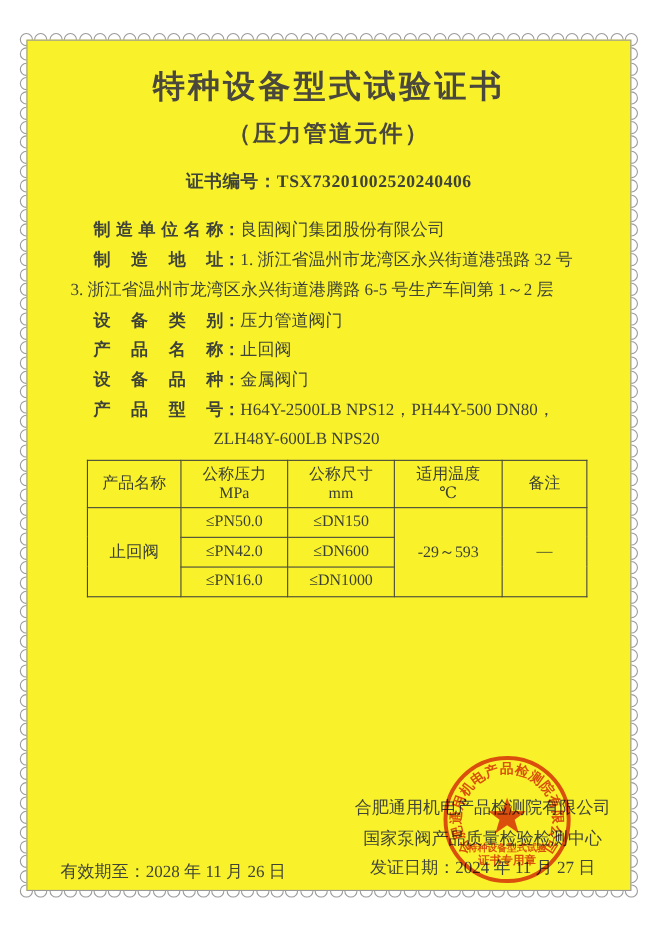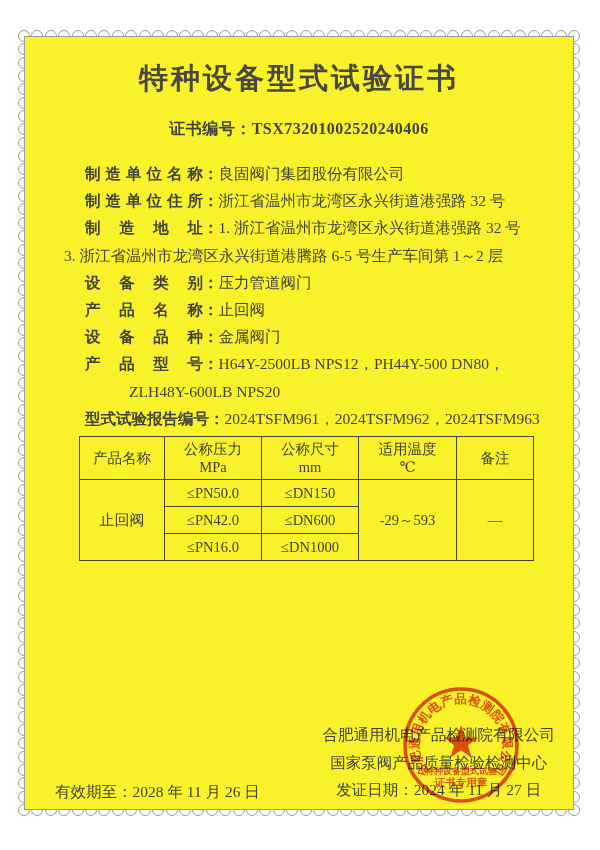--- a/index.html
+++ b/index.html
@@ -16,21 +16,21 @@
   .subtitle{margin-top:8px;text-align:center;font-size:21px;font-weight:bold;letter-spacing:2px;color:#4a483c;}
   .certno{margin-top:20px;text-align:center;font-size:16px;font-weight:bold;letter-spacing:.5px;}
   .fields{margin-top:20px;padding:0 28px 0 60px;font-size:15.5px;line-height:27.2px;}
   .frow{white-space:nowrap;}
   .flabel{display:inline-block;width:118px;text-align:justify;text-align-last:justify;
     font-weight:bold;vertical-align:bottom;}
   .flabel.wide{width:auto;text-align-last:auto;}
   .fcolon{font-weight:bold;}
   .cont-a{margin-left:-21px;}
   .cont-b{margin-left:8px;}
-  .cont-model{margin-left:44px;}
+  .cont-model{margin-left:109px;}
   .statement{margin-top:8px;padding-left:38px;padding-right:30px;font-size:15.5px;line-height:27px;}
   .statement .l1{margin-left:20px;}
   table.spec{border-collapse:collapse;table-layout:fixed;margin:4px 0 0 54px;
     font-size:14.5px;text-align:center;color:#3c4034;}
   table.spec td,table.spec th{border:1.4px solid #45473b;padding:0;font-weight:normal;}
   table.spec th{height:42px;vertical-align:middle;line-height:18px;}
   table.spec td{height:26px;vertical-align:middle;}
   .issuer{position:absolute;right:18px;top:684px;text-align:center;
     font-size:15.5px;line-height:27.5px;white-space:nowrap;}
   .valid{position:absolute;left:30px;top:745px;font-size:15.5px;white-space:nowrap;}
@@ -235,33 +235,32 @@
     <div class="sc-dot" style="left: 58.2439px; top: 30px;"></div>
     <div class="sc-dot" style="left: 44.8293px; top: 804px;"></div>
     <div class="sc-dot" style="left: 44.8293px; top: 30px;"></div>
     <div class="sc-dot" style="left: 31.4146px; top: 804px;"></div>
     <div class="sc-dot" style="left: 31.4146px; top: 30px;"></div>
     <div class="sc-dot" style="left: 18px; top: 804px;"></div>
     <div class="sc-dot" style="left: 18px; top: 30px;"></div>
   <div class="cert">
 
     <div class="title">特种设备型式试验证书</div>
+    <div class="subtitle">（压力管道元件）</div>
     <div class="certno"><span>证书编号：</span><span>TSX73201002520240406</span></div>
 
     <div class="fields">
       <div class="frow"><span class="flabel">制造单位名称</span><span class="fcolon">：</span><span>良固阀门集团股份有限公司</span></div>
-      <div class="frow"><span class="flabel">制造单位住所</span><span class="fcolon">：</span><span>浙江省温州市龙湾区永兴街道港强路 32 号</span></div>
       <div class="frow"><span class="flabel">制造地址</span><span class="fcolon">：</span><span>1. 浙江省温州市龙湾区永兴街道港强路 32 号</span></div>
       <div class="frow cont-a">3. 浙江省温州市龙湾区永兴街道港腾路 6-5 号生产车间第 1～2 层</div>
       <div class="frow"><span class="flabel">设备类别</span><span class="fcolon">：</span><span>压力管道阀门</span></div>
       <div class="frow"><span class="flabel">产品名称</span><span class="fcolon">：</span><span>止回阀</span></div>
       <div class="frow"><span class="flabel">设备品种</span><span class="fcolon">：</span><span>金属阀门</span></div>
       <div class="frow"><span class="flabel">产品型号</span><span class="fcolon">：</span><span>H64Y-2500LB NPS12，PH44Y-500 DN80，</span></div>
       <div class="frow cont-model">ZLH48Y-600LB NPS20</div>
-      <div class="frow"><span class="flabel wide">型式试验报告编号</span><span class="fcolon">：</span><span>2024TSFM961，2024TSFM962，2024TSFM963</span></div>
     </div>
 
 
     <table class="spec">
       <colgroup>
           <col style="width:85px">
           <col style="width:97px">
           <col style="width:97px">
           <col style="width:98px">
           <col style="width:77px">

